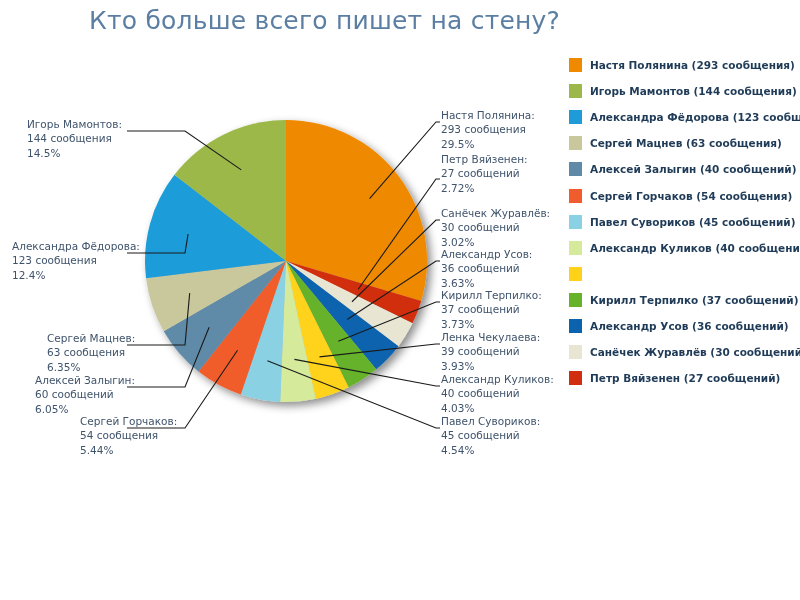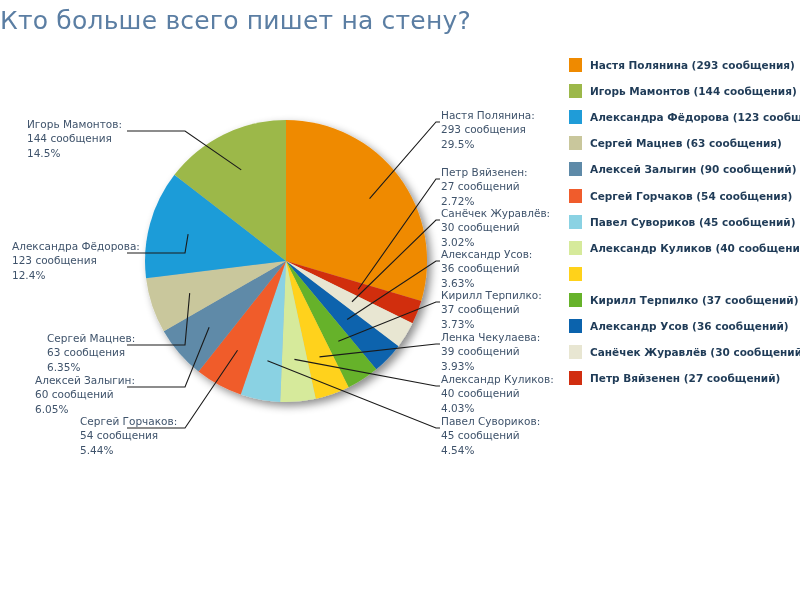--- a/index.html
+++ b/index.html
@@ -9,21 +9,21 @@
     font-family:"DejaVu Sans","Liberation Sans",sans-serif;
     overflow:hidden;
     position:relative;
   }
   #stage{position:absolute;left:0;top:0;width:800px;height:600px;}
 
   
   .chart-title{
     position:absolute;
     left:0;top:6px;width:560px;
-    text-align:left;
+    text-align:right;
     font-size:25px;
     font-weight:400;
     color:#5b7ea3;
     letter-spacing:0.2px;
     white-space:nowrap;
   }
 
   
   #pie-svg{position:absolute;left:0;top:0;width:800px;height:600px;}
 
@@ -106,21 +106,21 @@
         <path d="M 241.25 169.88 L 185 131 L 127 131"></path>
       </g>
   </svg>
 
   <div class="callout" style="left:441px;top:108px;">
     <span class="ln">Настя Полянина:</span>
     <span class="ln">293 сообщения</span>
     <span class="ln">29.5%</span>
   </div>
 
-  <div class="callout" style="left:441px;top:165px;">
+  <div class="callout" style="left:441px;top:152px;">
     <span class="ln">Петр Вяйзенен:</span>
     <span class="ln">27 сообщений</span>
     <span class="ln">2.72%</span>
   </div>
 
   <div class="callout" style="left:441px;top:206px;">
     <span class="ln">Санёчек Журавлёв:</span>
     <span class="ln">30 сообщений</span>
     <span class="ln">3.02%</span>
   </div>
@@ -197,21 +197,21 @@
       <div class="legend-row">
         <span class="legend-swatch" style="background: rgb(31, 156, 216);"></span>
         <span class="legend-label">Александра Фёдорова (123 сообщения)</span>
       </div>
       <div class="legend-row">
         <span class="legend-swatch" style="background: rgb(201, 199, 156);"></span>
         <span class="legend-label">Сергей Мацнев (63 сообщения)</span>
       </div>
       <div class="legend-row">
         <span class="legend-swatch" style="background: rgb(94, 138, 168);"></span>
-        <span class="legend-label">Алексей Залыгин (90 сообщений)</span>
+        <span class="legend-label">Алексей Залыгин (40 сообщений)</span>
       </div>
       <div class="legend-row">
         <span class="legend-swatch" style="background: rgb(240, 92, 44);"></span>
         <span class="legend-label">Сергей Горчаков (54 сообщения)</span>
       </div>
       <div class="legend-row">
         <span class="legend-swatch" style="background: rgb(138, 210, 227);"></span>
         <span class="legend-label">Павел Сувориков (45 сообщений)</span>
       </div>
       <div class="legend-row">

